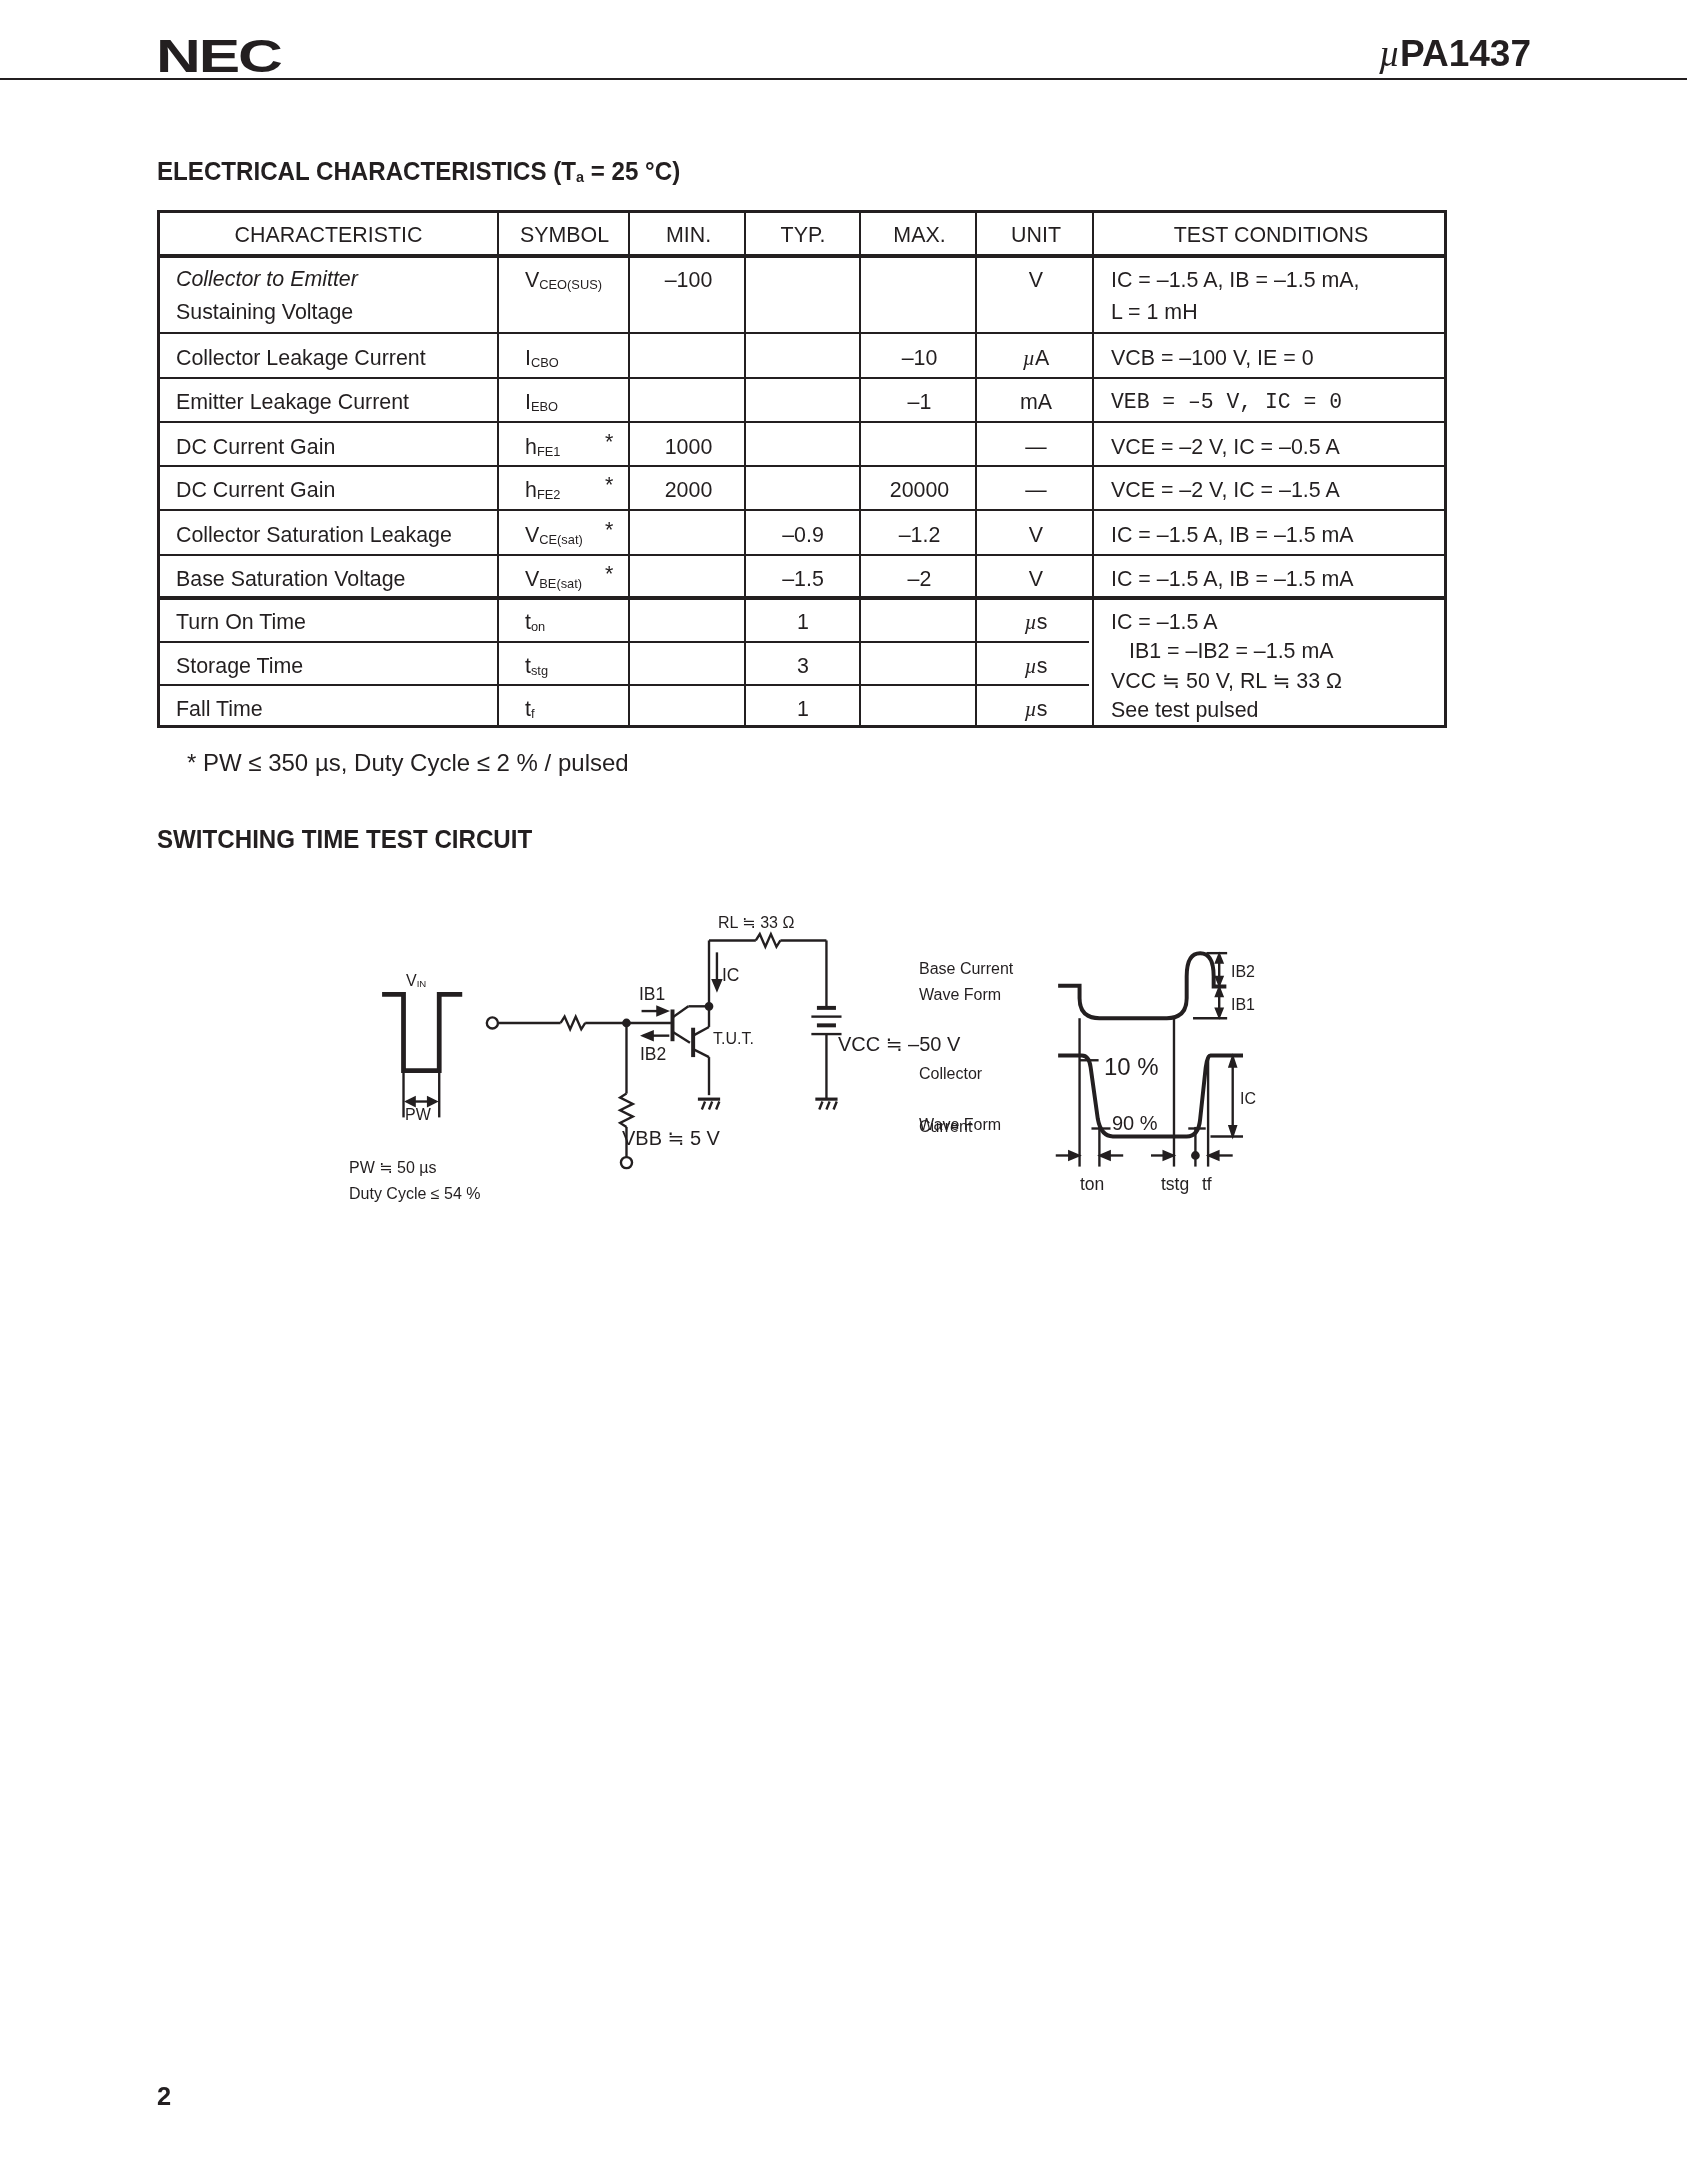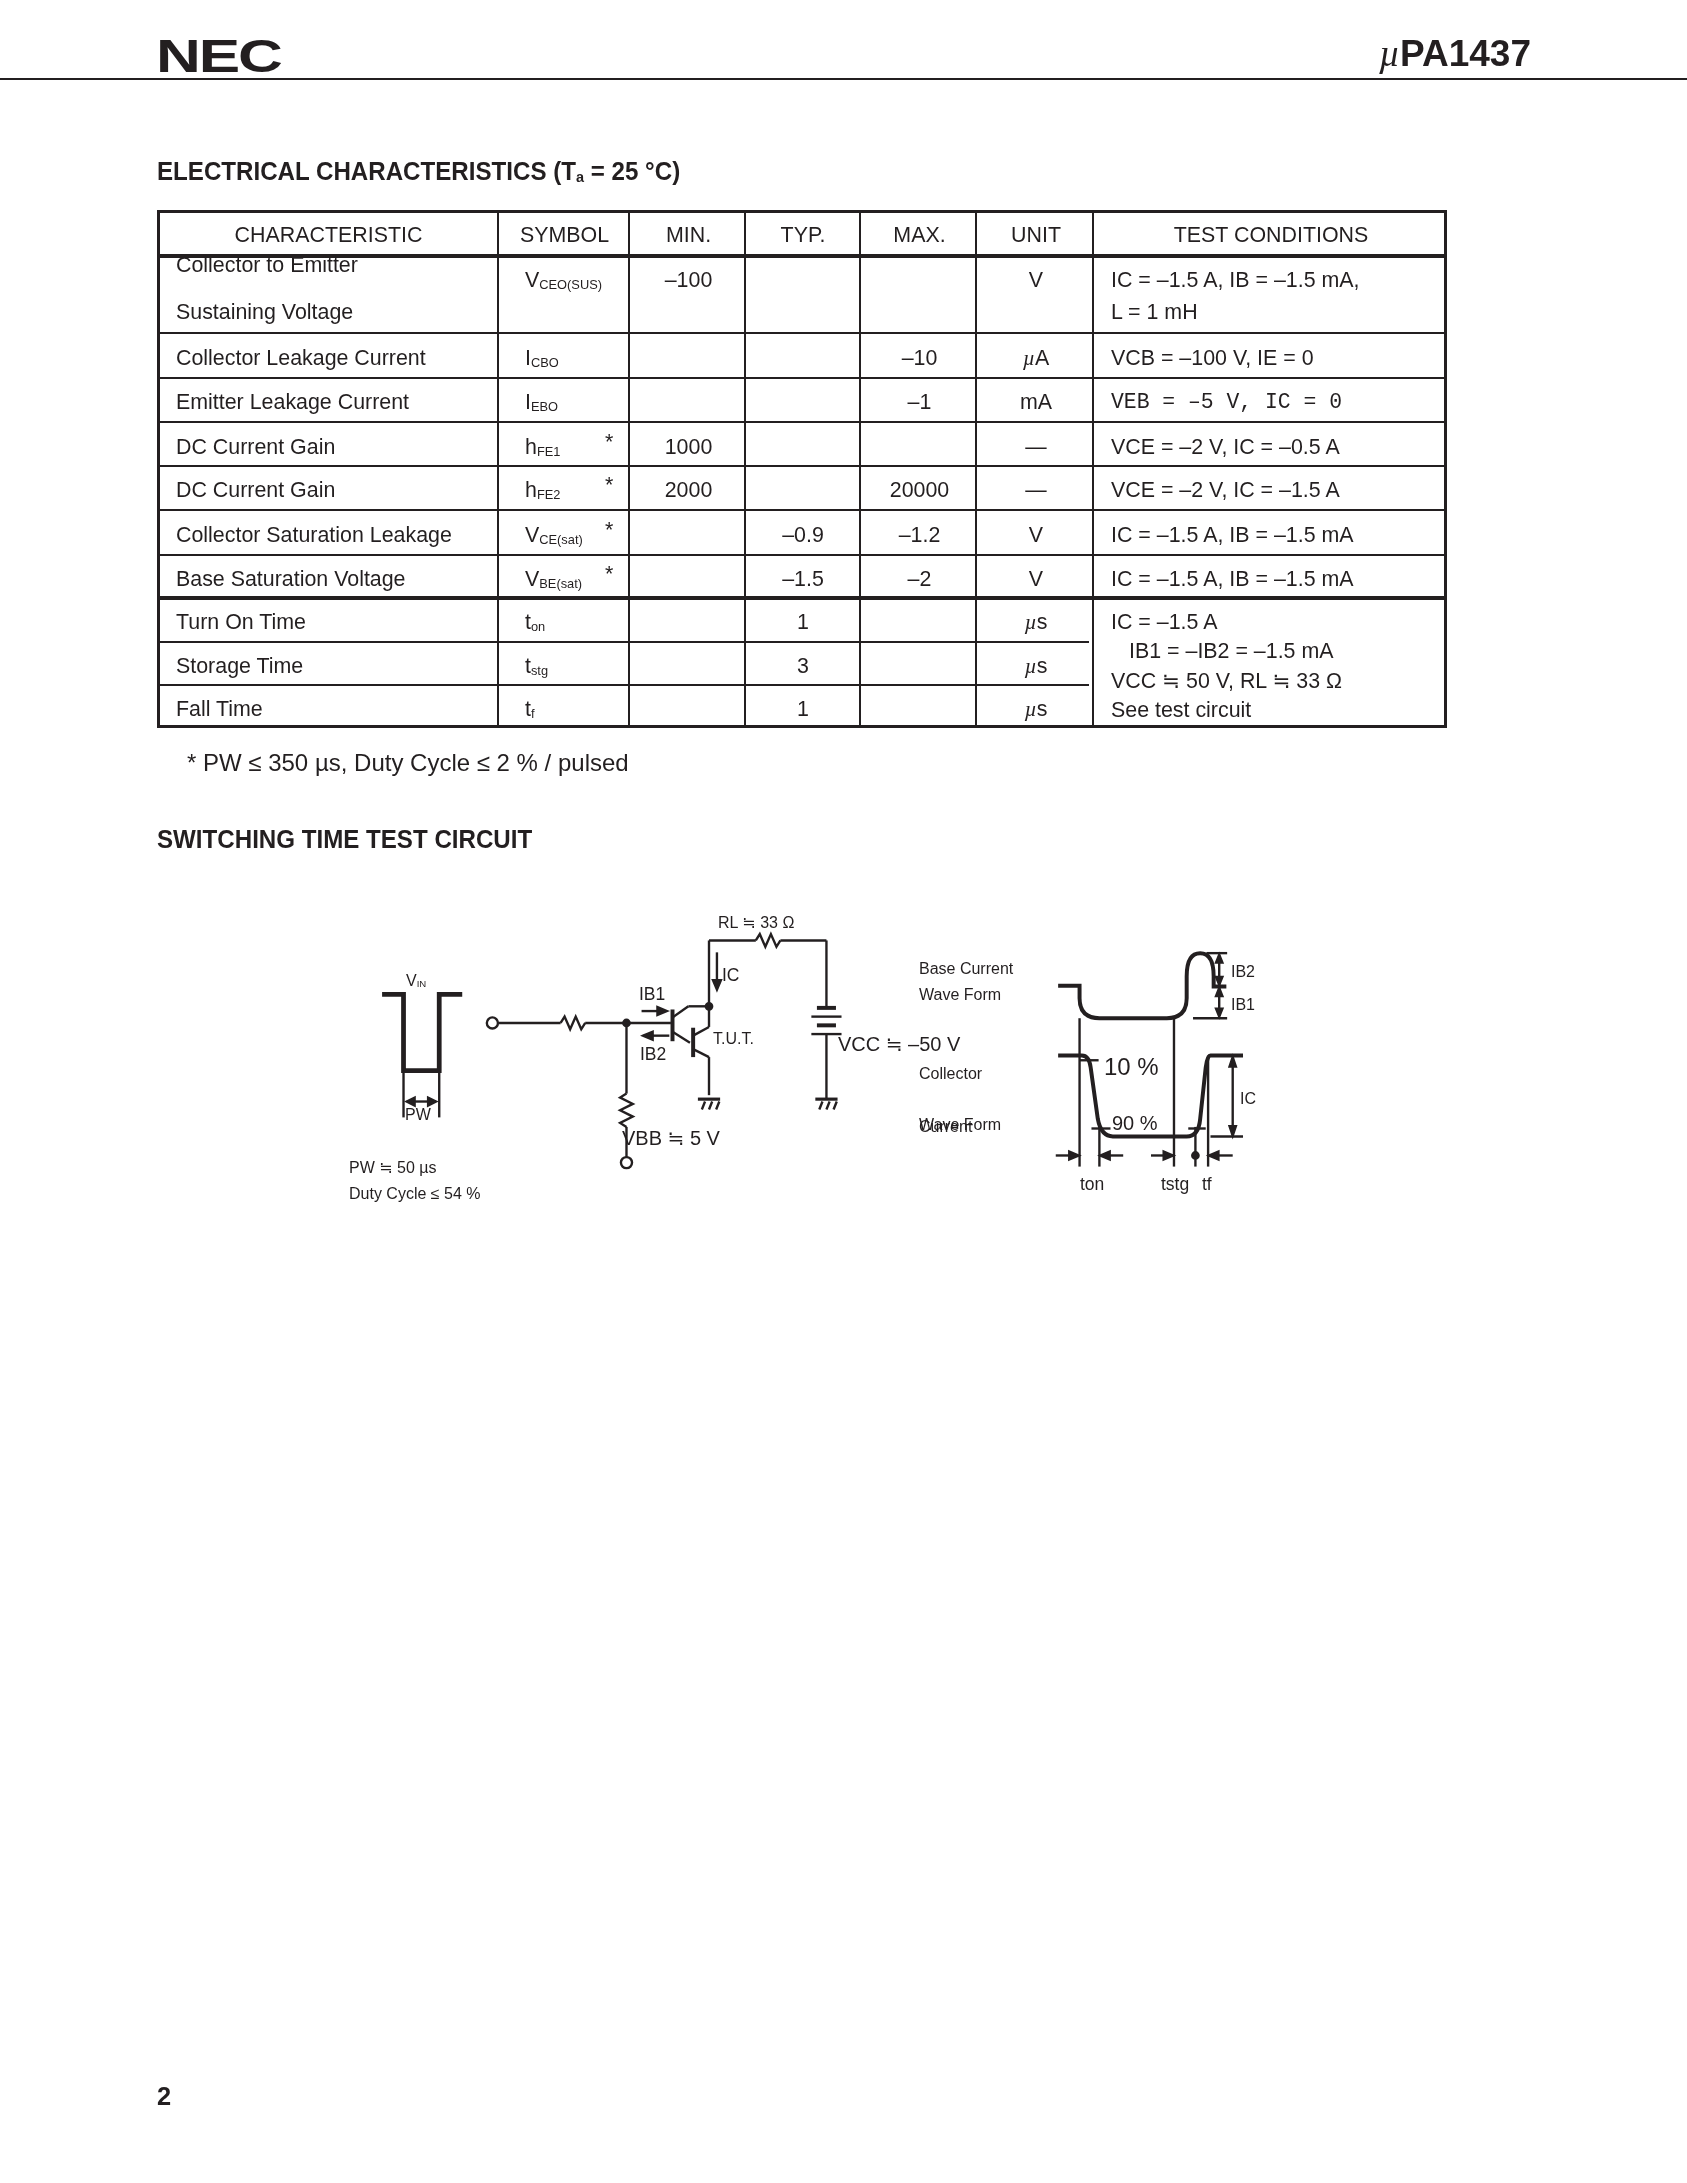--- a/index.html
+++ b/index.html
@@ -48,21 +48,21 @@
     <div class="hline thick" style="top: 383px;"></div>
     <div class="hline" style="top: 428px; right: 355px;"></div>
     <div class="hline" style="top: 471px; right: 355px;"></div>
     <div class="cell center" style="left: 0px; top: 5.6px; width: 337px;">CHARACTERISTIC</div>
     <div class="cell center" style="left: 340px; top: 5.6px; width: 129px;">SYMBOL</div>
     <div class="cell center" style="left: 472px; top: 5.6px; width: 113px;">MIN.</div>
     <div class="cell center" style="left: 587px; top: 5.6px; width: 112px;">TYP.</div>
     <div class="cell center" style="left: 703px; top: 5.6px; width: 113px;">MAX.</div>
     <div class="cell center" style="left: 819px; top: 5.6px; width: 114px;">UNIT</div>
     <div class="cell center" style="left: 935px; top: 5.6px; width: 352px;">TEST CONDITIONS</div>
-    <div class="cell" style="left: 16px; top: 36px;">Collector to Emitter</div>
+    <div class="cell" style="left: 16px; top: 50px; font-style: italic;">Collector to Emitter</div>
     <div class="cell" style="left: 16px; top: 83px;">Sustaining Voltage</div>
     <div class="cell" style="left: 365px; top: 51px;"><span>V</span><span class="sub">CEO(SUS)</span></div>
     <div class="cell center" style="left: 472px; top: 51px; width: 113px;">–100</div>
     <div class="cell center" style="left: 587px; top: 51px; width: 112px;"></div>
     <div class="cell center" style="left: 703px; top: 51px; width: 113px;"></div>
     <div class="cell center" style="left: 819px; top: 51px; width: 114px;">V</div>
     <div class="cell" style="left: 951px; top: 51px;">IC = –1.5 A, IB = –1.5 mA,</div>
     <div class="cell" style="left: 951px; top: 83px;">L = 1 mH</div>
     <div class="cell" style="left: 16px; top: 129px;">Collector Leakage Current</div>
     <div class="cell" style="left: 365px; top: 129px;"><span>I</span><span class="sub">CBO</span></div>
@@ -124,21 +124,21 @@
     <div class="cell center" style="left: 819px; top: 437px; width: 114px;"><span class="mu-it">µ</span>s</div>
     <div class="cell" style="left: 16px; top: 480px;">Fall Time</div>
     <div class="cell" style="left: 365px; top: 480px;"><span>t</span><span class="sub">f</span></div>
     <div class="cell center" style="left: 472px; top: 480px; width: 113px;"></div>
     <div class="cell center" style="left: 587px; top: 480px; width: 112px;">1</div>
     <div class="cell center" style="left: 703px; top: 480px; width: 113px;"></div>
     <div class="cell center" style="left: 819px; top: 480px; width: 114px;"><span class="mu-it">µ</span>s</div>
     <div class="cell" style="left: 951px; top: 393px;">IC = –1.5 A</div>
     <div class="cell" style="left: 951px; top: 422px; margin-left: 18px;">IB1 = –IB2 = –1.5 mA</div>
     <div class="cell" style="left: 951px; top: 452px;">VCC ≒ 50 V, RL ≒ 33 Ω</div>
-    <div class="cell" style="left: 951px; top: 481px;">See test circuit</div>
+    <div class="cell" style="left: 951px; top: 481px;">See test pulsed</div>
   </div>
 
 <div class="abs footnote">*  PW ≤ 350 µs, Duty Cycle ≤ 2 % / pulsed</div>
 
 <div class="abs section-title" style="left:157px; top:827px;">SWITCHING  TIME  TEST  CIRCUIT</div>
 
 <svg class="abs" style="left:0; top:873px;" width="1687" height="365" viewBox="0 0 2125 460">
   <g stroke="#231f20" fill="none" stroke-width="3">
 
     <path d="M481 153 H508 V249 H553 V153 H582" stroke-width="6"></path>

